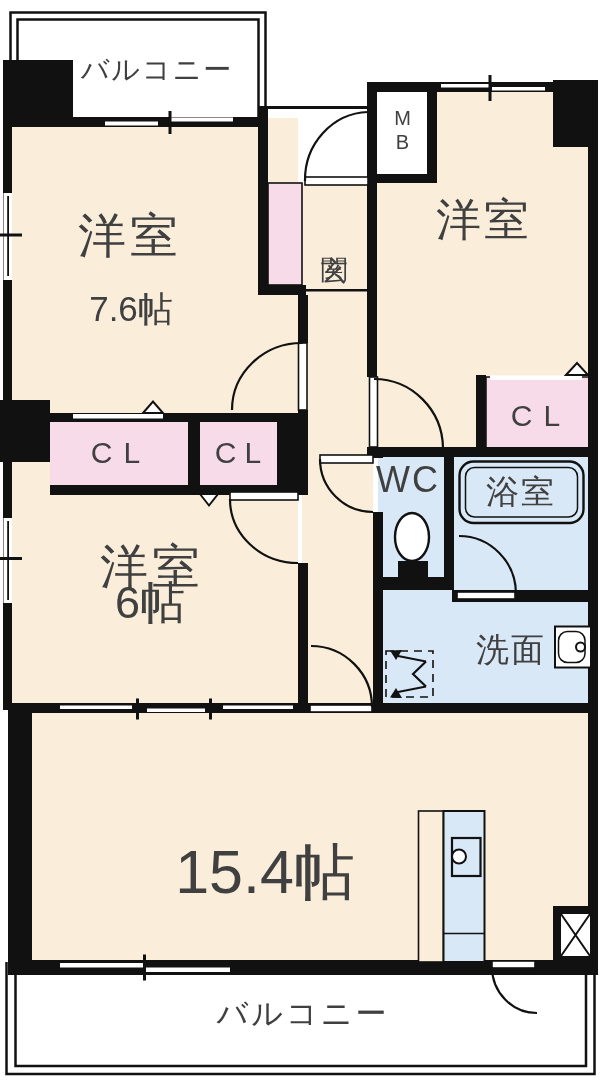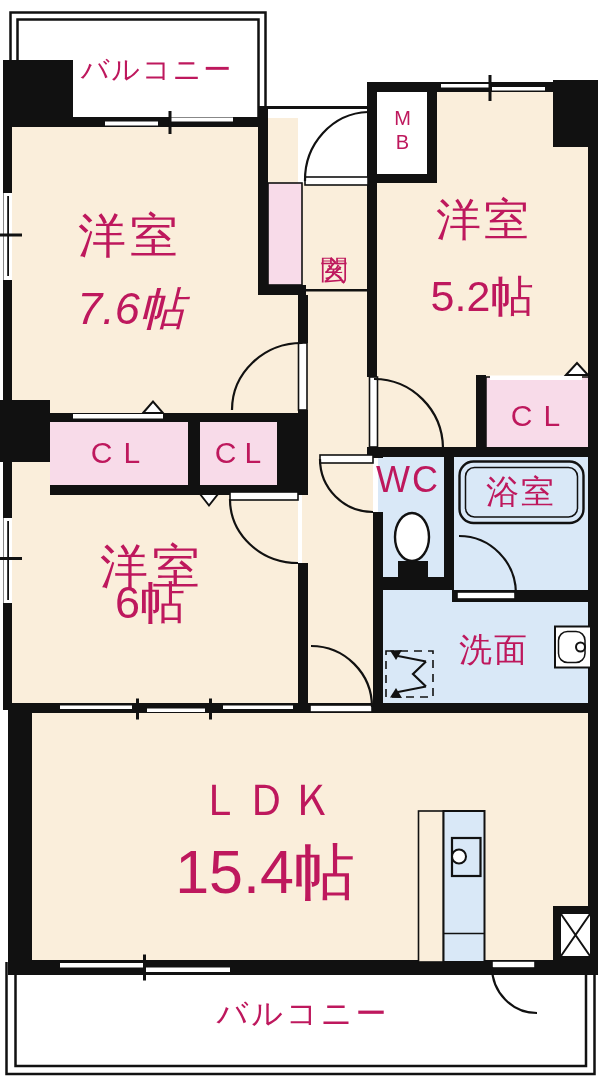--- a/index.html
+++ b/index.html
@@ -2,21 +2,21 @@
 <html style="--wall: #111111; --room: #faeedb; --closet: #f8dbe9; --wetarea: #d9e8f7; --background: #ffffff;"><head>
 <meta charset="utf-8">
 <style>
   :root{
     --wall:#111111; --room:#faeedb; --closet:#f8dbe9; --wetarea:#d9e8f7; --background:#ffffff;
   }
   html,body{margin:0;padding:0;background:#fff;}
   .canvas{position:relative;width:600px;height:1089px;background:var(--background);
           font-family:"Liberation Sans",sans-serif;overflow:hidden;}
   .canvas svg{position:absolute;left:0;top:0;}
-  .lbl{position:absolute;transform:translate(-50%,-50%);color:#be185d;white-space:nowrap;
+  .lbl{position:absolute;transform:translate(-50%,-50%);color:#404040;white-space:nowrap;
        line-height:1.05;z-index:5;}
   .v{writing-mode:vertical-rl;text-orientation:upright;letter-spacing:2px;}
 </style>
 </head>
 <body>
 
 <div class="canvas">
 
 <svg width="600" height="1089" viewBox="0 0 600 1089">
 
@@ -175,37 +175,35 @@
     <path d="M398,656 L426,661.5 M398,692 L426,686.5" fill="none" stroke="var(--wall)" stroke-width="1.8"></path>
     <path d="M426,661.5 L413,674 L426,686.5" fill="none" stroke="var(--wall)" stroke-width="2.2"></path>
     <path d="M390,650.5 L402,650 L396,660 Z" fill="var(--wall)"></path>
     <path d="M390,697.5 L402,698 L396,688 Z" fill="var(--wall)"></path>
   </g>
 </svg>
 
 <div class="lbl" style="left:157px;top:70px;font-size:28px;letter-spacing:2px;">バルコニー</div>
 
 <div class="lbl" style="left:130px;top:236px;font-size:48px;letter-spacing:4px;">洋室</div>
-<div class="lbl" style="left:131px;top:309px;font-size:45px;font-style:italic;">7.6帖</div>
+<div class="lbl" style="left:131px;top:309px;font-size:35px;">7.6帖</div>
 
 <div class="lbl" style="left:484px;top:220px;font-size:45px;letter-spacing:3px;">洋室</div>
-<div class="lbl" style="left:482px;top:297px;font-size:43px;">5.2帖</div>
 
 <div class="lbl v" style="left:334px;top:236px;font-size:27px;">玄関</div>
 <div class="lbl v" style="left:402px;top:131px;font-size:20px;">MB</div>
 
 <div class="lbl" style="left:121px;top:453px;font-size:30px;letter-spacing:11px;">CL</div>
 <div class="lbl" style="left:242px;top:453px;font-size:30px;letter-spacing:8px;">CL</div>
 <div class="lbl" style="left:541px;top:416px;font-size:30px;letter-spacing:11px;">CL</div>
 
 <div class="lbl" style="left:408px;top:480px;font-size:36px;letter-spacing:2px;">WC</div>
 <div class="lbl" style="left:521px;top:492px;font-size:33px;letter-spacing:2px;text-align:center;">浴室</div>
-<div class="lbl" style="left:494px;top:650px;font-size:33px;letter-spacing:2px;">洗面</div>
+<div class="lbl" style="left:511px;top:650px;font-size:33px;letter-spacing:2px;">洗面</div>
 
 <div class="lbl" style="left:152px;top:567px;font-size:48px;letter-spacing:4px;">洋室</div>
 <div class="lbl" style="left:150px;top:603px;font-size:45px;">6帖</div>
 
-<div class="lbl" style="left:268px;top:800px;font-size:44px;letter-spacing:2px;">ＬＤＫ</div>
 <div class="lbl" style="left:265px;top:872px;font-size:61px;">15.4帖</div>
 
 <div class="lbl" style="left:303px;top:1014px;font-size:31px;letter-spacing:3px;">バルコニー</div>
 
 </div>
 
 </body></html>

